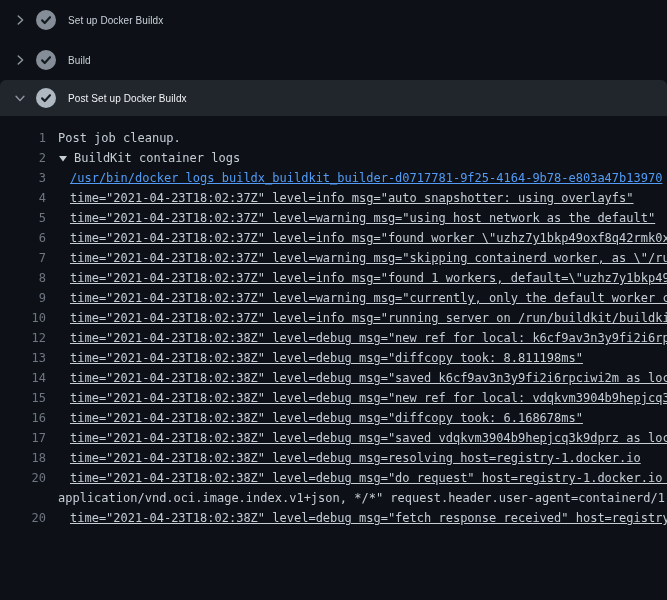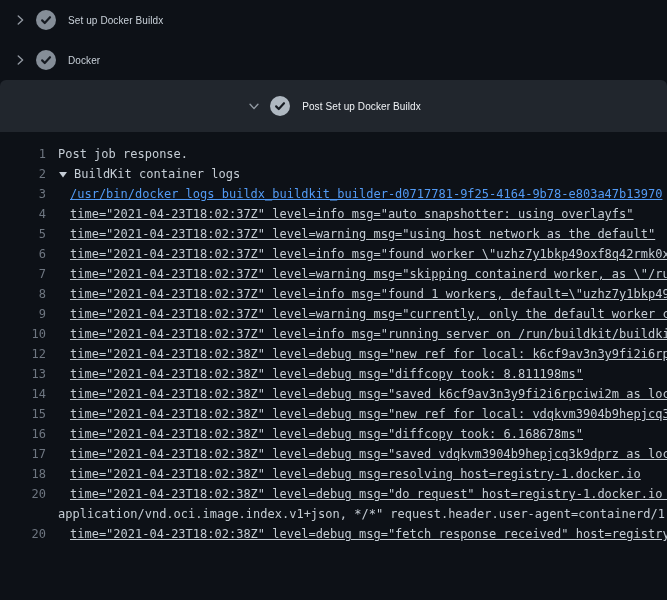--- a/index.html
+++ b/index.html
@@ -20,23 +20,22 @@
     width:667px;height:600px;overflow:hidden;
     background:var(--page-bg);
     font-family:"Liberation Sans",sans-serif;
     position:relative;
   }
   .step-header{
     height:40px;display:flex;align-items:center;
     padding:0 12px;cursor:pointer;box-sizing:border-box;
   }
   .step-header.expanded{
-    height:52px;background:var(--header-bg-expanded);
+    height:36px;background:var(--header-bg-expanded);
     border-radius:6px 6px 0 0;
-    justify-content:center;
   }
   .chev{width:16px;height:16px;display:flex;align-items:center;justify-content:center;flex:0 0 16px;}
   .chev svg{display:block;}
   .check{margin-left:8px;flex:0 0 20px;height:20px;}
   .check circle{fill:var(--circle);}
   .expanded .check circle{fill:var(--circle-expanded);}
   .step-title{
     margin-left:12px;font-size:10px;color:var(--title);letter-spacing:.1px;
   }
   .expanded .step-title{color:var(--title-expanded);}
@@ -73,36 +72,36 @@
     <div class="step-header">
       <span class="chev">
         <svg width="14" height="14" viewBox="0 0 16 16" fill="none">
           <path d="M6 3.5 L11 8 L6 12.5" stroke="var(--chevron)" stroke-width="1.6" stroke-linecap="round" stroke-linejoin="round"></path>
         </svg>
       </span>
       <span class="check"><svg class="check-svg" width="20" height="20" viewBox="0 0 16 16">
           <circle cx="8" cy="8" r="8"></circle>
           <path d="M4.9 8.3 L7 10.4 L11.2 5.8" stroke="var(--mark)" stroke-width="1.7" fill="none" stroke-linecap="round" stroke-linejoin="round"></path>
         </svg></span>
-      <span class="step-title">Docker</span>
+      <span class="step-title">Build</span>
     </div>
     <div class="step-header expanded">
       <span class="chev">
         <svg width="14" height="14" viewBox="0 0 16 16" fill="none">
           <path d="M3.5 6 L8 11 L12.5 6" stroke="var(--chevron)" stroke-width="1.6" stroke-linecap="round" stroke-linejoin="round"></path>
         </svg>
       </span>
       <span class="check"><svg class="check-svg" width="20" height="20" viewBox="0 0 16 16">
           <circle cx="8" cy="8" r="8"></circle>
           <path d="M4.9 8.3 L7 10.4 L11.2 5.8" stroke="var(--mark)" stroke-width="1.7" fill="none" stroke-linecap="round" stroke-linejoin="round"></path>
         </svg></span>
       <span class="step-title">Post Set up Docker Buildx</span>
     </div>
     <div class="log">
-      <div class="log-row row-plain"><span class="log-num">1</span><span class="log-text">Post job response.</span></div>
+      <div class="log-row row-plain"><span class="log-num">1</span><span class="log-text">Post job cleanup.</span></div>
       <div class="log-row row-group"><span class="log-num">2</span><span class="log-text"><span class="tri"><svg width="10" height="10" viewBox="0 0 10 10">
               <path d="M1 3 h8 L5 8.5 z" fill="currentColor"></path>
             </svg></span><span>BuildKit container logs</span></span></div>
       <div class="log-row row-command"><span class="log-num">3</span><span class="log-text">/usr/bin/docker logs buildx_buildkit_builder-d0717781-9f25-4164-9b78-e803a47b13970</span></div>
       <div class="log-row row-log"><span class="log-num">4</span><span class="log-text">time="2021-04-23T18:02:37Z" level=info msg="auto snapshotter: using overlayfs"</span></div>
       <div class="log-row row-log"><span class="log-num">5</span><span class="log-text">time="2021-04-23T18:02:37Z" level=warning msg="using host network as the default"</span></div>
       <div class="log-row row-log"><span class="log-num">6</span><span class="log-text">time="2021-04-23T18:02:37Z" level=info msg="found worker \"uzhz7y1bkp49oxf8q42rmk0xj</span></div>
       <div class="log-row row-log"><span class="log-num">7</span><span class="log-text">time="2021-04-23T18:02:37Z" level=warning msg="skipping containerd worker, as \"/run</span></div>
       <div class="log-row row-log"><span class="log-num">8</span><span class="log-text">time="2021-04-23T18:02:37Z" level=info msg="found 1 workers, default=\"uzhz7y1bkp49o</span></div>
       <div class="log-row row-log"><span class="log-num">9</span><span class="log-text">time="2021-04-23T18:02:37Z" level=warning msg="currently, only the default worker ca</span></div>

